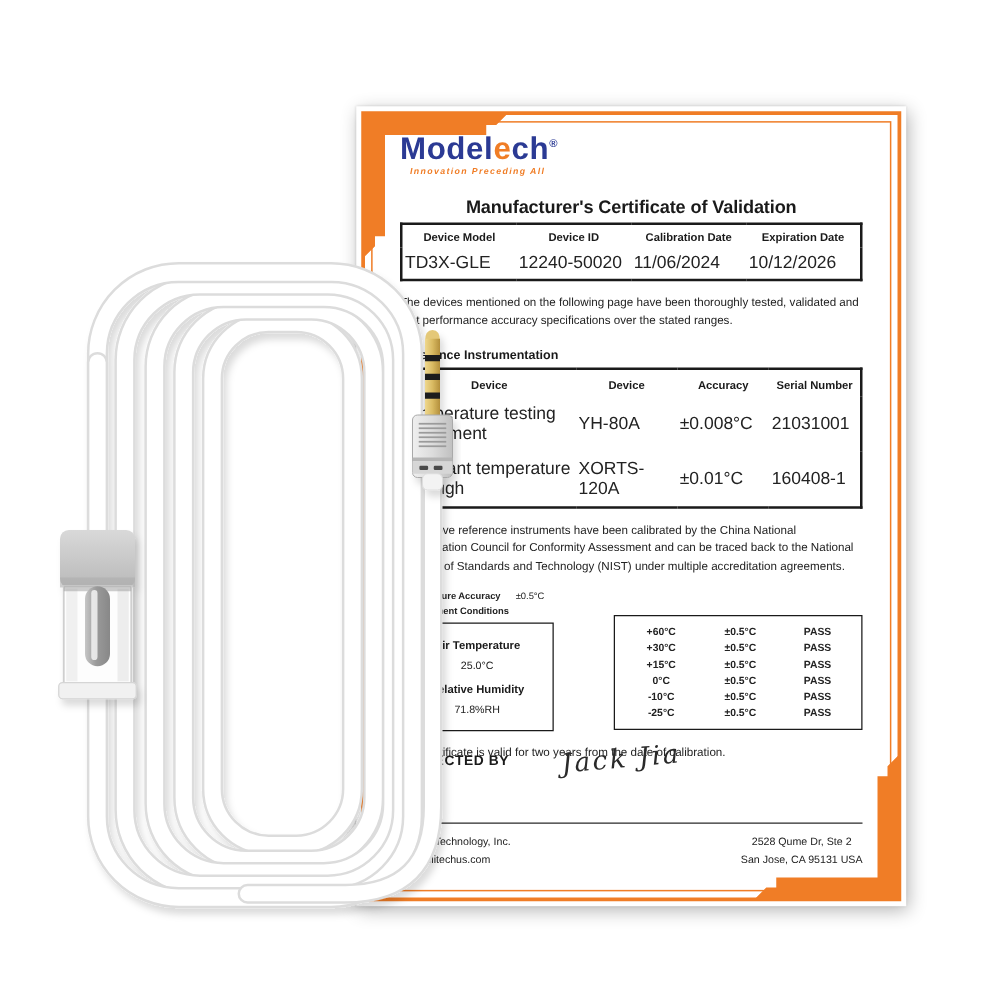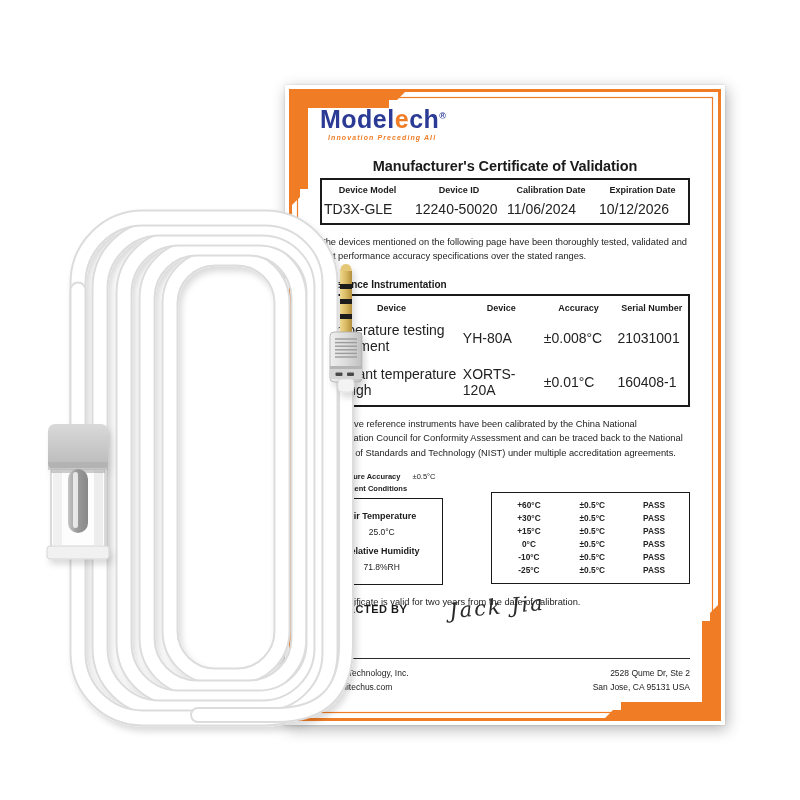--- a/index.html
+++ b/index.html
@@ -32,21 +32,21 @@
   .env-box .val{font-size:8.5px;margin:6px 0 9px;color:#222;}
   .val-box{width:192px;border:1.5px solid #1a1a1a;padding:5px 6px 7px;margin-left:48px;margin-top:-6px;}
   .val-box table th{font-size:8.7px;font-weight:700;padding:2px;text-align:center;}
   .val-box table td{font-size:8.3px;padding:1.5px 2px;text-align:center;color:#222;font-weight:bold;}
   .inspected{position:absolute;left:35px;top:518px;display:flex;align-items:flex-start;}
   .inspected .lbl{font-size:11px;font-weight:800;letter-spacing:.5px;}
   .signature{margin-left:42px;margin-top:-8px;font-family:"DejaVu Serif",serif;font-style:italic;
              font-size:21px;color:#2a2a2a;transform:rotate(-5deg);display:inline-block;letter-spacing:2px;}
   .footer{position:absolute;left:35px;right:35px;top:573px;border-top:1.5px solid #2a2a2a;padding-top:7px;
           display:flex;justify-content:space-between;font-size:8.5px;color:#222;line-height:1.7;}
-  .footer .right{text-align:right;}
+  .footer .right{text-align:center;}
   
   .photo{position:absolute;inset:0;z-index:10;pointer-events:none;}
 </style>
 </head>
 <body>
 
 <div class="stage">
 
   <div class="page">
 

